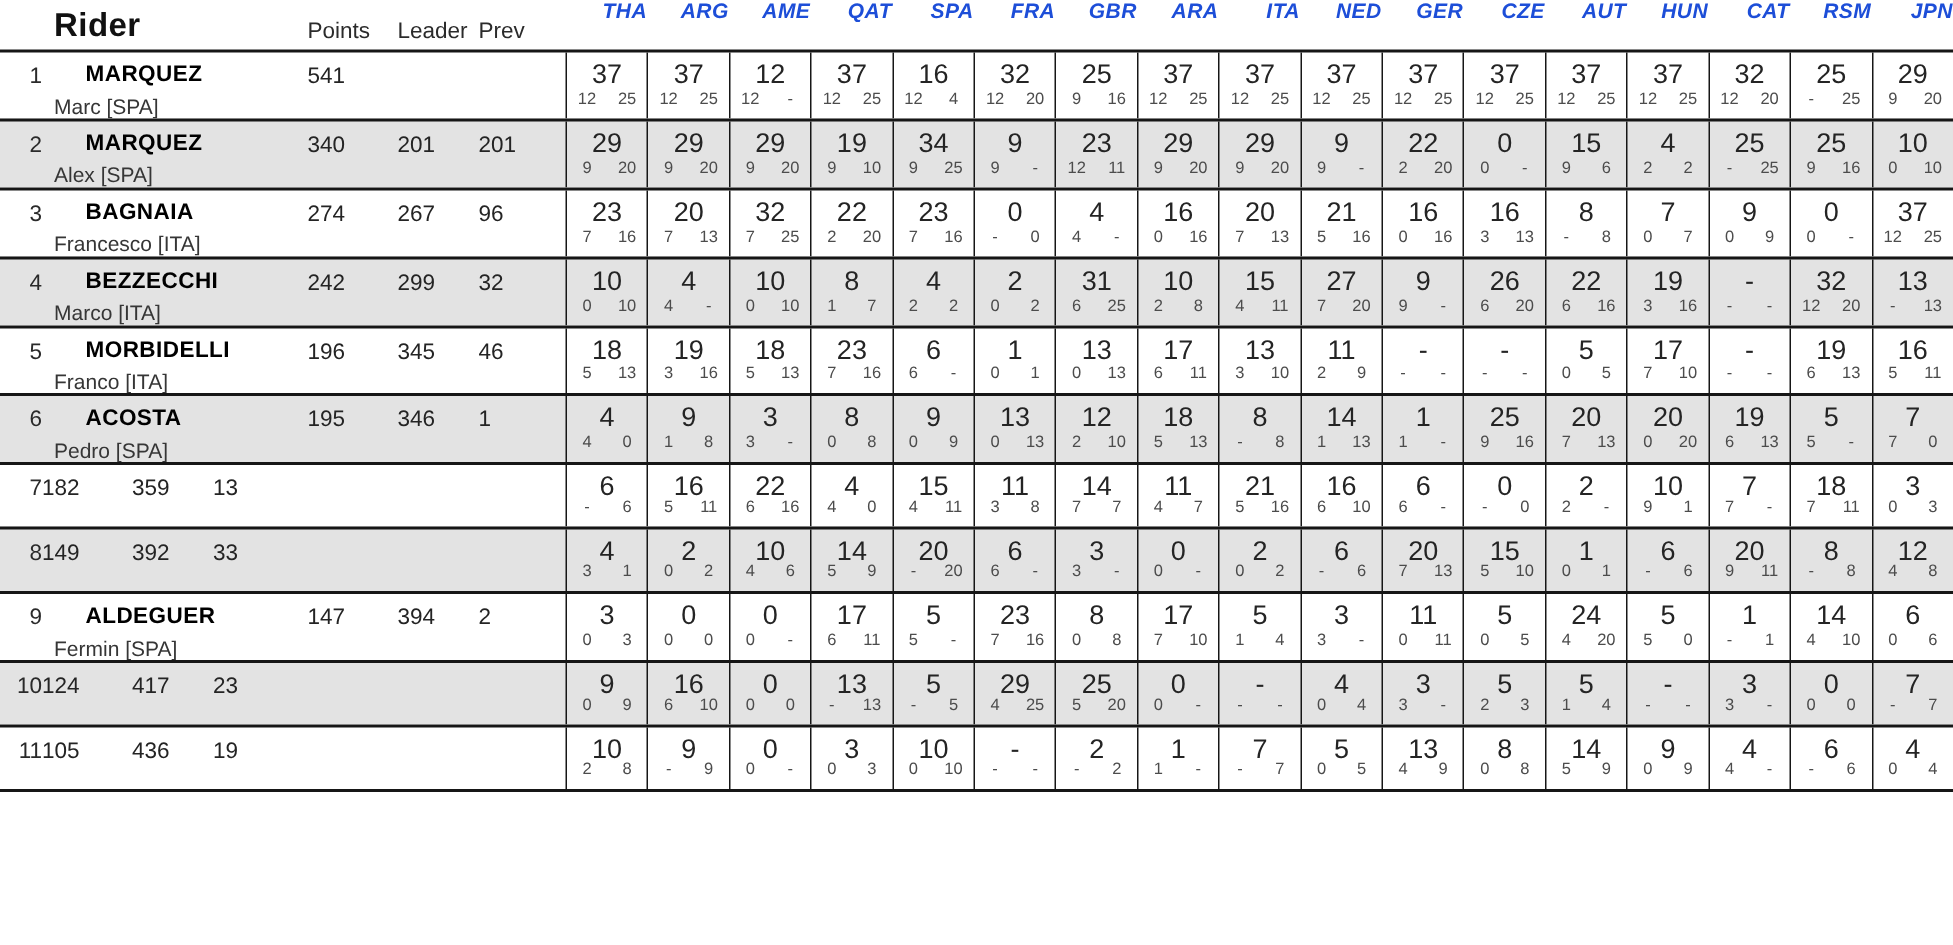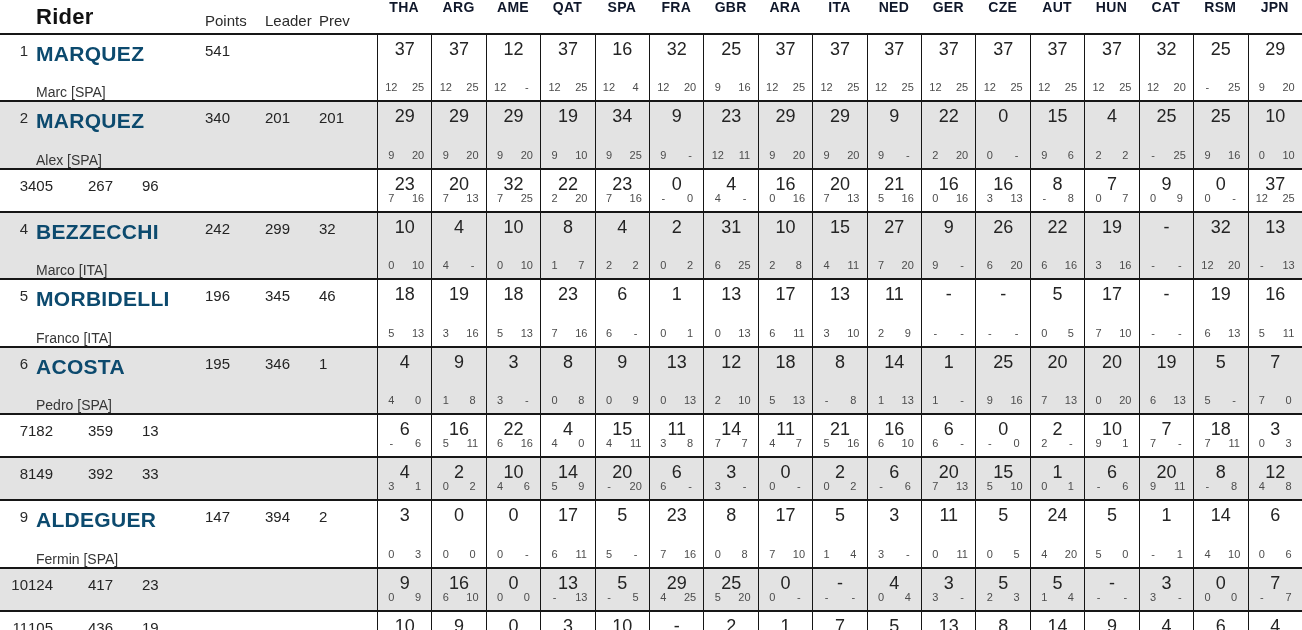--- a/index.html
+++ b/index.html
@@ -16,29 +16,29 @@
   .hrow .left{align-items:flex-end;padding-bottom:5px;}
   .rank{width:28px;flex:none;text-align:right;font-size:15px;color:#2a2a2a;}
   .names{flex:1;margin-left:8px;min-width:0;}
   .rider-h{font-size:22px;font-weight:bold;letter-spacing:0.3px;color:#111;line-height:1;}
   .pv{flex:none;text-align:left;box-sizing:border-box;padding-right:4px;font-size:15px;color:#242424;}
   .c-pts{width:60px;}
   .c-ldr{width:54px;}
   .c-prv{width:46px;margin-right:12px;}
   .hrow .pv{font-size:15px;color:#2b2b2b;line-height:1;}
   .races{flex:1;display:flex;min-width:0;}
-  .rhead{flex:1;text-align:center;font-weight:bold;font-size:14px;color:#0f172a;line-height:1;letter-spacing:0.3px;}
+  .rhead{flex:1;text-align:right;font-weight:bold;font-size:14px;color:#1d4ed8;line-height:1;letter-spacing:0.3px;font-style:italic;}
 
   
   #rows{flex:1;display:flex;flex-direction:column;border-bottom:2px solid #161616;box-sizing:border-box;}
   .row{flex:1;display:flex;border-top:2px solid #161616;box-sizing:border-box;background:#ffffff;}
   .row.alt{background:#e3e3e3;}
   .row .left{padding-top:7px;}
-  .surname{font-size:21px;font-weight:bold;letter-spacing:0.3px;color:#0c4a6e;line-height:1.1;white-space:nowrap;}
-  .firstname{font-size:14px;color:#363636;margin-top:20px;line-height:1.1;white-space:nowrap;}
+  .surname{font-size:15px;font-weight:bold;letter-spacing:0.3px;color:#000000;line-height:1.1;white-space:nowrap;margin-left:21px;}
+  .firstname{font-size:14px;color:#363636;margin-top:5px;line-height:1.1;white-space:nowrap;}
   .cell{
     flex:1;border-left:1.5px solid #161616;box-sizing:border-box;
     display:flex;flex-direction:column;justify-content:space-between;
     padding:5px 0 7px 0;min-width:0;
   }
   .big{text-align:center;font-size:18px;color:#242424;line-height:1;}
   .smalls{display:flex;}
   .smalls span{flex:1;text-align:center;font-size:11px;color:#4c4c4c;line-height:1;}
 </style>
 </head>
@@ -336,21 +336,25 @@
             <div class="smalls">
               <span>0</span>
               <span>10</span>
             </div>
           </div>
         </div>
       </div>
       <div class="row">
         <div class="left">
           <div class="rank">3</div>
-          <div class="pv c-pts">405</div>
+          <div class="names">
+            <div class="surname">BAGNAIA</div>
+            <div class="firstname">Francesco [ITA]</div>
+          </div>
+          <div class="pv c-pts">274</div>
           <div class="pv c-ldr">267</div>
           <div class="pv c-prv">96</div>
         </div>
         <div class="races">
           <div class="cell">
             <div class="big">23</div>
             <div class="smalls">
               <span>7</span>
               <span>16</span>
             </div>

